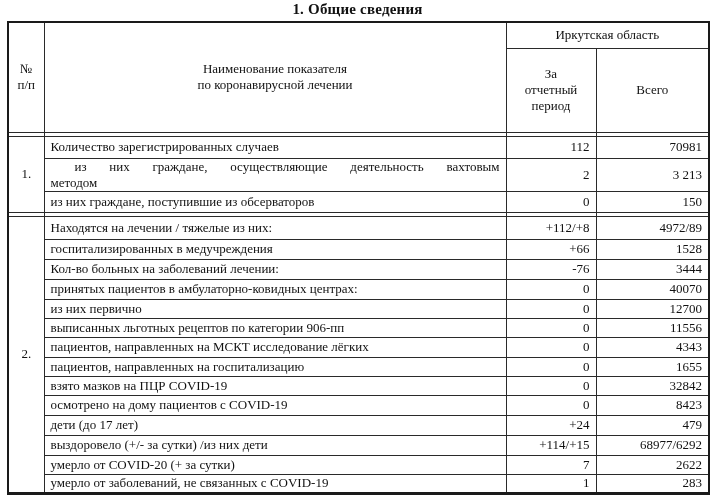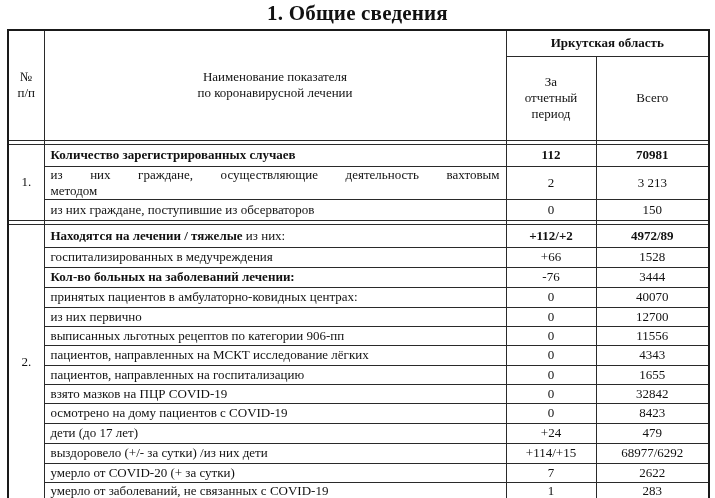--- a/index.html
+++ b/index.html
@@ -6,49 +6,49 @@
     margin: 0; padding: 0;
     width: 715px; height: 498px;
     background: #ffffff;
     color: #111;
     font-family: "Liberation Serif", "DejaVu Serif", serif;
     overflow: hidden;
   }
   .page-title {
     text-align: center;
     font-weight: bold;
-    font-size: 21px;
+    font-size: 15px;
     margin: 1px 0 3px 0;
     letter-spacing: 0.2px;
   }
   table.report {
     border-collapse: collapse;
     table-layout: fixed;
     margin-left: 7px;
     width: 701px;
     border: 2px solid #1a1a1a;
     border-bottom-width: 3px;
   }
   table.report td {
     border: 1px solid #2a2a2a;
     padding: 0 6px;
     font-size: 13px;
     vertical-align: middle;
     overflow: hidden;
   }
   td.hdr { text-align: center; padding: 0 3px; }
   .pre { white-space: pre-line; }
-  .region { font-weight: bold; font-size: 13.5px; }
+  .region { font-weight: normal; font-size: 13.5px; }
   td.numcell { text-align: center; font-size: 13.5px; vertical-align: middle; padding: 0 2px; }
-  td.val { text-align: center; font-size: 13.5px; padding: 0 2px; }
-  .b { font-weight: bold; }
+  td.val { text-align: right; font-size: 13.5px; padding: 0 2px; }
+  .b { font-weight: normal; }
   .i { }
   td.small { font-size: 11px; }
   tr.spacer td { height: 3px; padding: 0; line-height: 0; }
-  .jline { text-align: justify; text-align-last: justify; }
+  .jline { text-align: justify; text-align-last: justify; margin-left: 24px; }
 </style>
 </head>
 <body>
 
 <div class="page-title">1. Общие сведения</div>
 
 <table class="report">
   <colgroup>
     <col style="width:36px">
       <col style="width:462px">
@@ -101,21 +101,21 @@
   <tr class="spacer">
     <td></td>
         <td></td>
         <td></td>
         <td></td>
   </tr>
 
   <tr style="height:23px">
     <td rowspan="14" class="numcell">2.</td>
     <td><span class="b">Находятся на лечении / тяжелые</span><span> из них:</span></td>
-    <td class="val b">+112/+2</td>
+    <td class="val b">+112/+8</td>
     <td class="val b">4972/89</td>
   </tr>
   <tr style="height:20px">
     <td>госпитализированных в медучреждения</td>
     <td class="val">+66</td>
     <td class="val">1528</td>
   </tr>
   <tr style="height:20px">
     <td><span class="b">Кол-во больных на заболеваний лечении:</span></td>
     <td class="val">-76</td>

